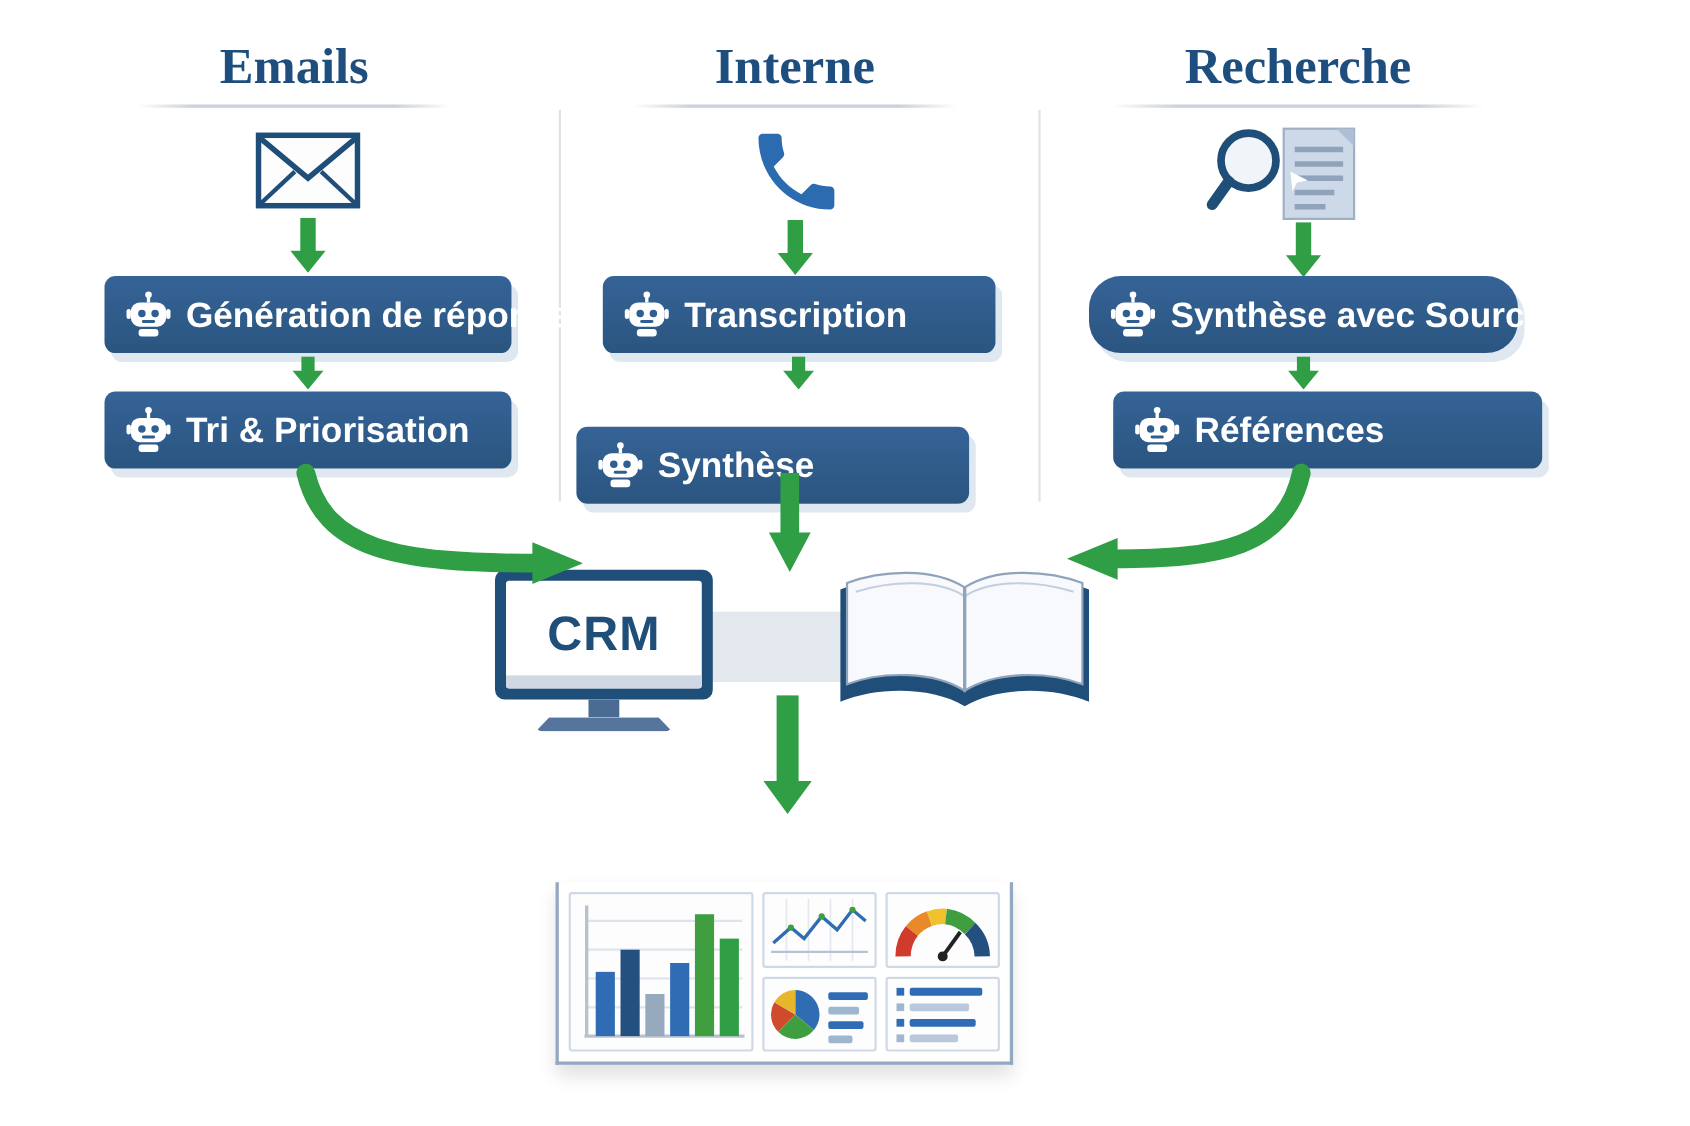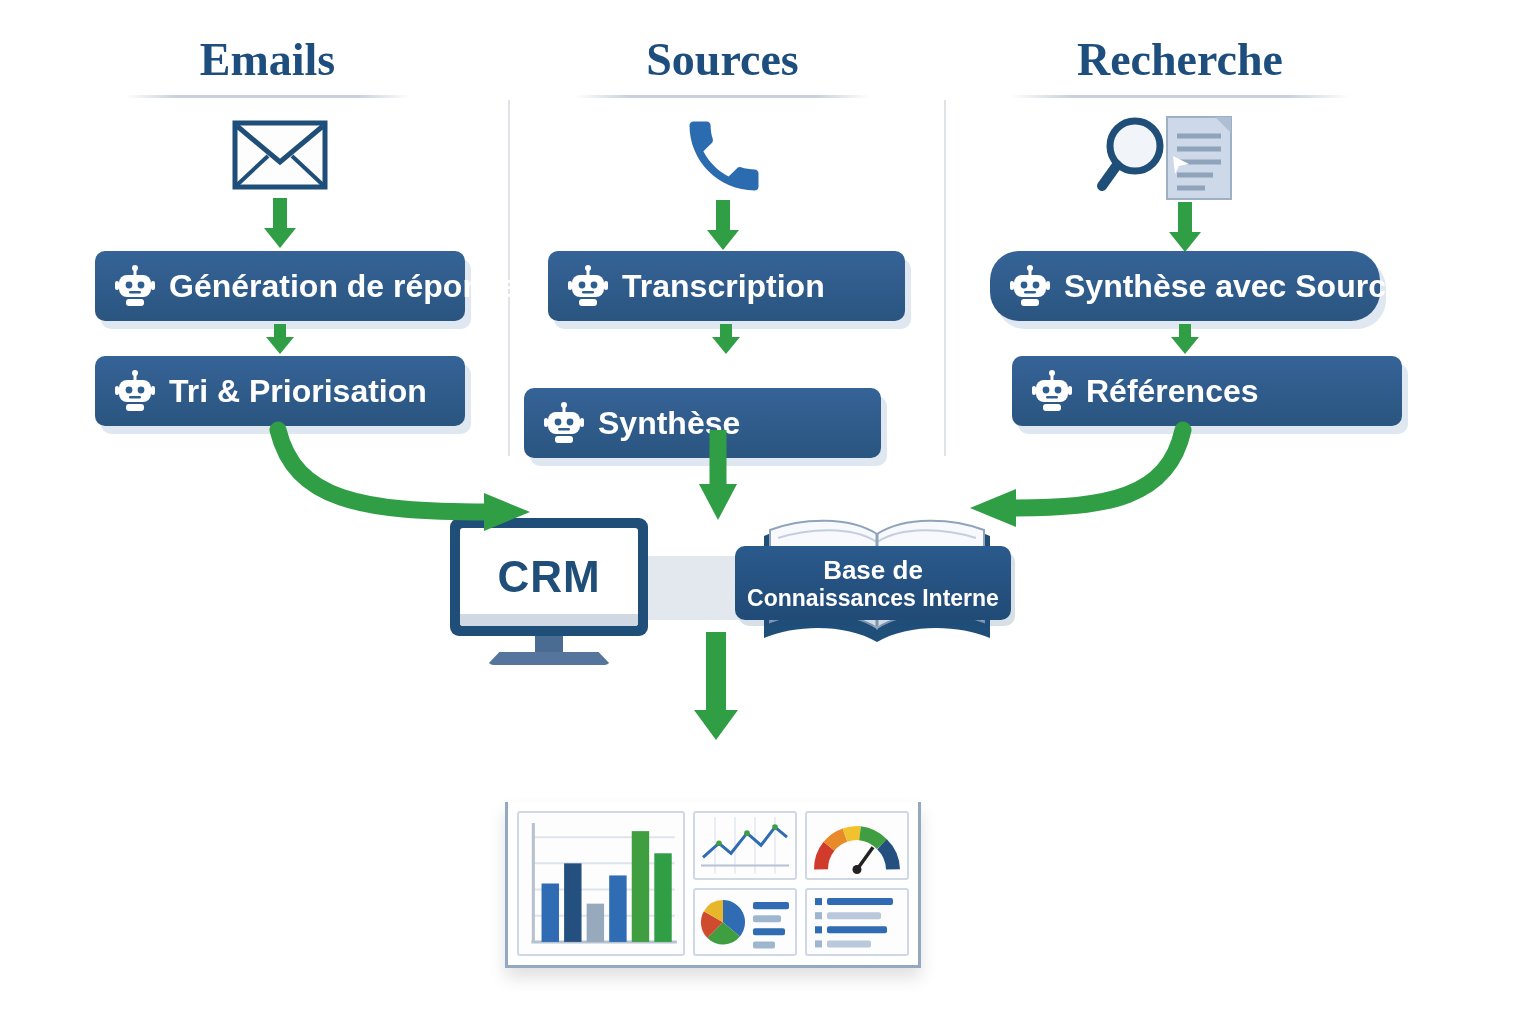--- a/index.html
+++ b/index.html
@@ -64,21 +64,21 @@
   .arrow-layer { position:absolute; left:0; top:0; width:1536px; height:1024px; z-index:4; pointer-events:none; }
 </style>
 </head>
 <body>
 
 <div class="canvas">
 
   <div class="col-title" style="left:125px; top:33px; width:285px;text-align:center;">Emails</div>
   <div class="col-underline" style="left:125px; top:95px; width:285px;"></div>
 
-  <div class="col-title" style="left:575px; top:33px; width:295px;">Sources</div>
+  <div class="col-title" style="left:575px; top:33px; width:295px;">Interne</div>
   <div class="col-underline" style="left:575px; top:95px; width:295px;"></div>
 
   <div class="col-title" style="left:1010px; top:33px; width:340px;">Recherche</div>
   <div class="col-underline" style="left:1010px; top:95px; width:340px;"></div>
 
   <div class="col-sep" style="left:508px; top:100px; height:356px;"></div>
   <div class="col-sep" style="left:944px; top:100px; height:356px;"></div>
 
   <div style="position:absolute; left:232px; top:120px;">
     <svg width="96" height="70" viewBox="0 0 96 70">
@@ -249,24 +249,20 @@
 
   <div class="book">
     <svg width="250" height="160" viewBox="0 0 250 160">
       <path d="M125,38 C95,18 45,20 12,34 L12,136 C45,122 95,122 125,140 C155,122 205,122 238,136 L238,34 C205,20 155,18 125,38 Z" fill="#1f4e79"></path>
       <path d="M125,32 C97,14 50,16 18,28 L18,120 C50,108 97,108 125,126 Z" fill="#f7f9fc" stroke="#8fa3bb" stroke-width="2"></path>
       <path d="M125,32 C153,14 200,16 232,28 L232,120 C200,108 153,108 125,126 Z" fill="#f7f9fc" stroke="#8fa3bb" stroke-width="2"></path>
       <path d="M125,40 C100,24 58,26 26,36" fill="none" stroke="#c3cede" stroke-width="2"></path>
       <path d="M125,40 C150,24 192,26 224,36" fill="none" stroke="#c3cede" stroke-width="2"></path>
       <line x1="125" y1="32" x2="125" y2="126" stroke="#8fa3bb" stroke-width="3"></line>
     </svg>
-  </div>
-  <div class="kb-banner">
-    <span class="l1">Base de</span>
-    <span class="l2">Connaissances Interne</span>
   </div>
 
   <svg class="arrow-layer">
     <g fill="#2f9e44" stroke="none">
       <path d="M 278 430 C 295 500, 360 512, 488 512" fill="none" stroke="#2f9e44" stroke-width="17" stroke-linecap="round"></path>
       <polygon points="484,493 484,531 530,512"></polygon>
       <path d="M 718 430 L 718 486" fill="none" stroke="#2f9e44" stroke-width="17"></path>
       <polygon points="699,484 737,484 718,520"></polygon>
       <path d="M 1183 430 C 1168 498, 1108 508, 1012 508" fill="none" stroke="#2f9e44" stroke-width="17" stroke-linecap="round"></path>
       <polygon points="1016,489 1016,527 970,508"></polygon>

